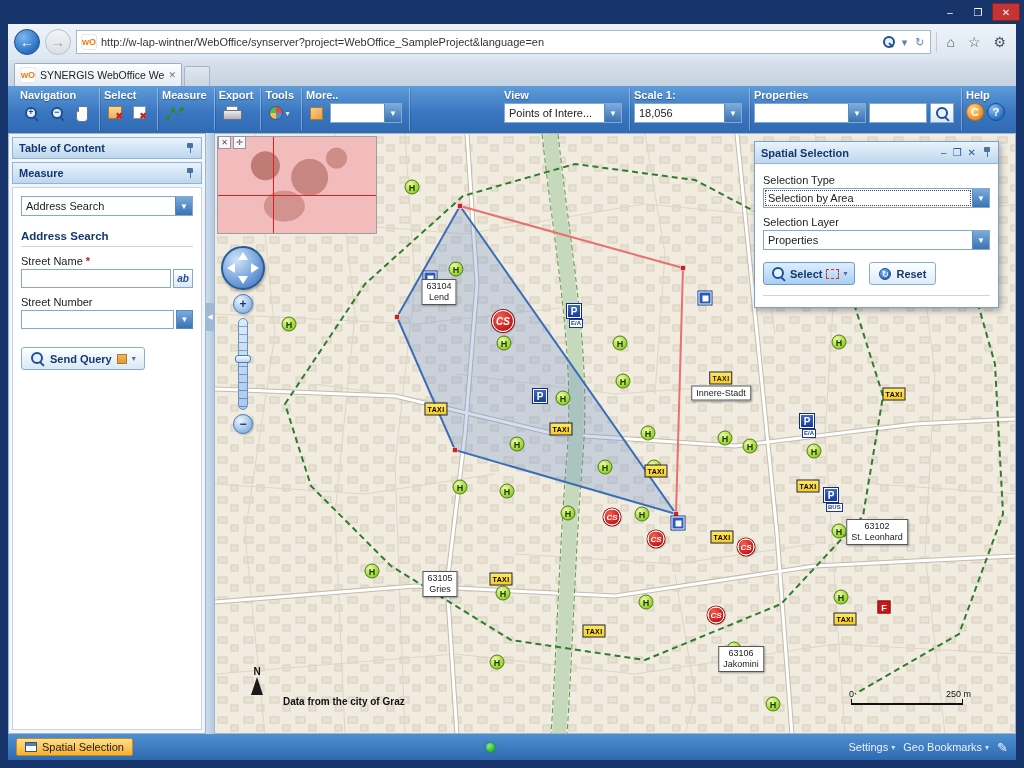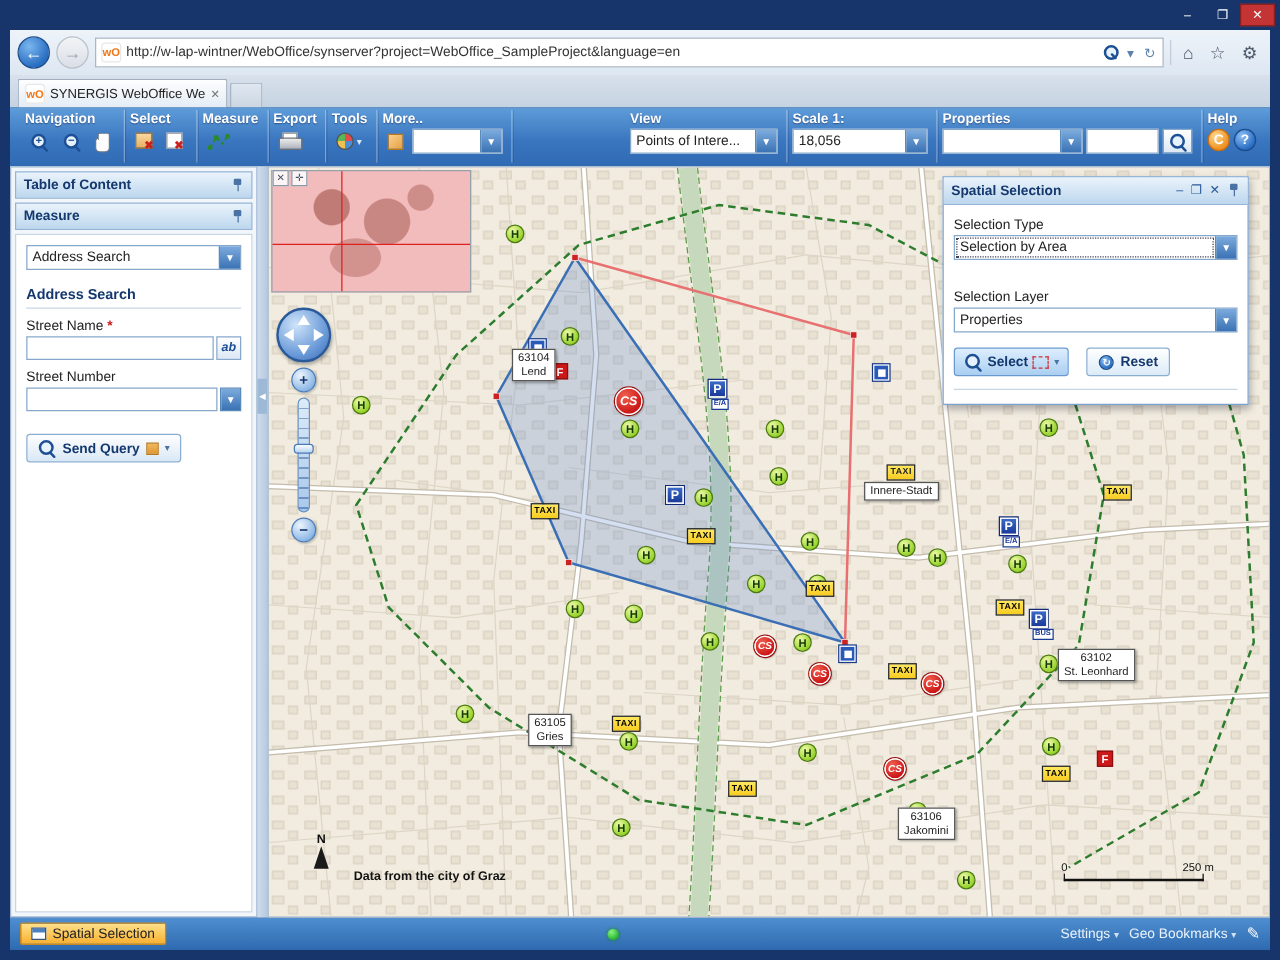--- a/index.html
+++ b/index.html
@@ -485,21 +485,21 @@
           <div class="mk cs" style="left: 501px; top: 481px;">CS</div>
           <div class="mk pk" style="left: 359px; top: 177px;">P<span class="sub">E/A</span></div>
           <div class="mk pk" style="left: 592px; top: 287px;">P<span class="sub">E/A</span></div>
           <div class="mk pk" style="left: 616px; top: 361px;">P<span class="sub">BUS</span></div>
           <div class="mk pk" style="left: 325px; top: 262px;">P</div>
           <div class="mk f" style="left: 233px; top: 163px;">F</div>
           <div class="mk f" style="left: 669px; top: 473px;">F</div>
           <div class="mk info" style="left: 215px; top: 144px;"></div>
           <div class="mk info" style="left: 490px; top: 164px;"></div>
           <div class="mk info" style="left: 463px; top: 389px;"></div>
-          <div class="dl" style="left: 212px; top: 158px; justify-content: flex-end;">
+          <div class="dl" style="left: 224px; top: 158px; justify-content: flex-end;">
             <div class="box">
               <div>63104</div>
               <div>Lend</div>
             </div>
           </div>
           <div class="dl" style="left: 506px; top: 252px;">
             <div class="dl-taxi">TAXI</div>
             <div class="box">
               <div>Innere-Stadt</div>
             </div>
@@ -542,21 +542,21 @@
           <span class="sp-ic">❐</span>
           <span class="sp-ic">✕</span>
           <span class="pin"></span>
         </div>
         <div class="sp-body">
           <div class="sp-label">Selection Type</div>
           <div class="dd focus">
             <span class="dd-txt">Selection by Area</span>
             <span class="dd-btn">▼</span>
           </div>
-          <div class="sp-label" style="margin-top:24px">Selection Layer</div>
+          <div class="sp-label" style="margin-top:8px">Selection Layer</div>
           <div class="dd">
             <span class="dd-txt">Properties</span>
             <span class="dd-btn">▼</span>
           </div>
           <div class="sp-buttons">
             <button class="selbtn">
               <span class="mag"></span>
               <span>Select</span>
               <span class="dashed-rect"></span>
               <span class="caret" style="color:#4a72a4">▾</span>

